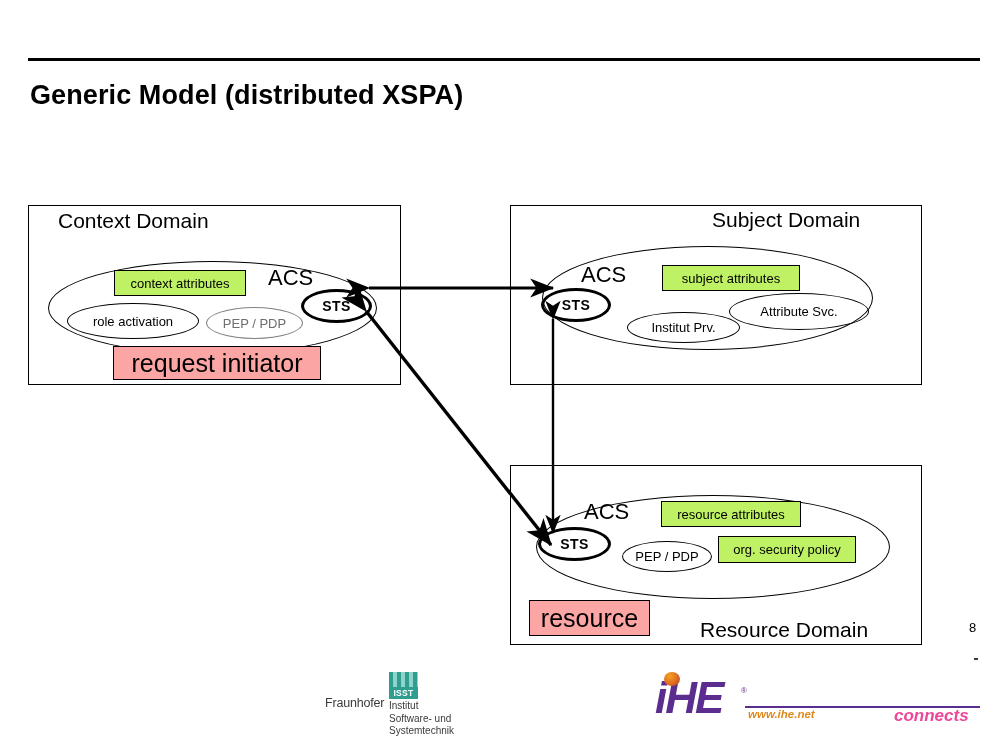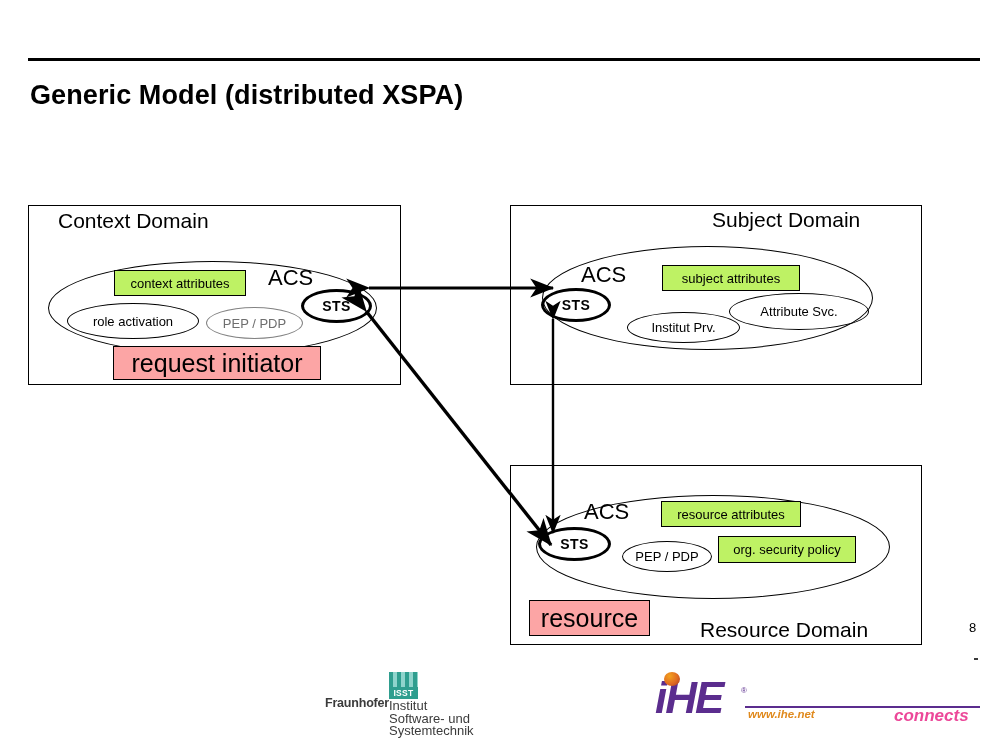--- a/index.html
+++ b/index.html
@@ -178,21 +178,21 @@
     left: 325px;
     top: 672px;
     width: 160px;
     height: 70px;
   }
   .fh-word {
     position: absolute;
     left: 0px;
     top: 24px;
     font-size: 12.5px;
-    font-weight: bold;
+    font-weight: normal;
     color: #3b3b3b;
     letter-spacing: -0.2px;
   }
   .fh-mark {
     position: absolute;
     left: 64px;
     top: 0px;
     width: 29px;
     height: 27px;
     background:
@@ -211,21 +211,21 @@
     font-weight: bold;
     display: flex;
     align-items: center;
     justify-content: center;
     letter-spacing: 0.3px;
   }
   .fh-sub {
     position: absolute;
     left: 64px;
     top: 28px;
-    font-size: 13px;
+    font-size: 10px;
     line-height: 12.5px;
     color: #3b3b3b;
   }
 
   
   #logo-ihe {
     position: absolute;
     left: 655px;
     top: 670px;
     width: 325px;

